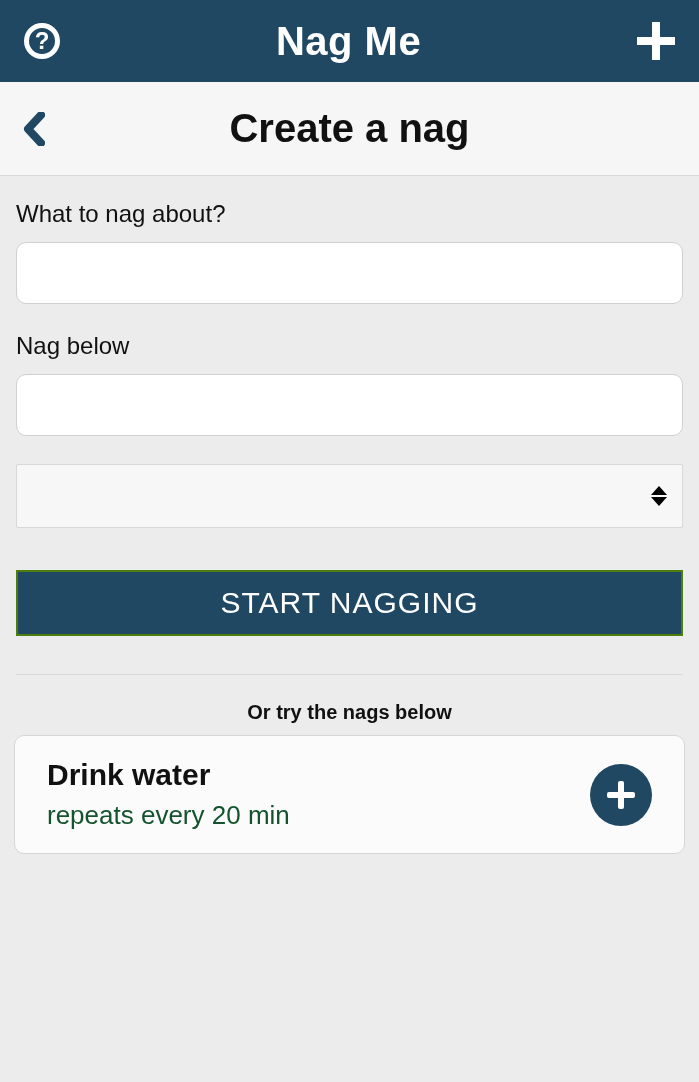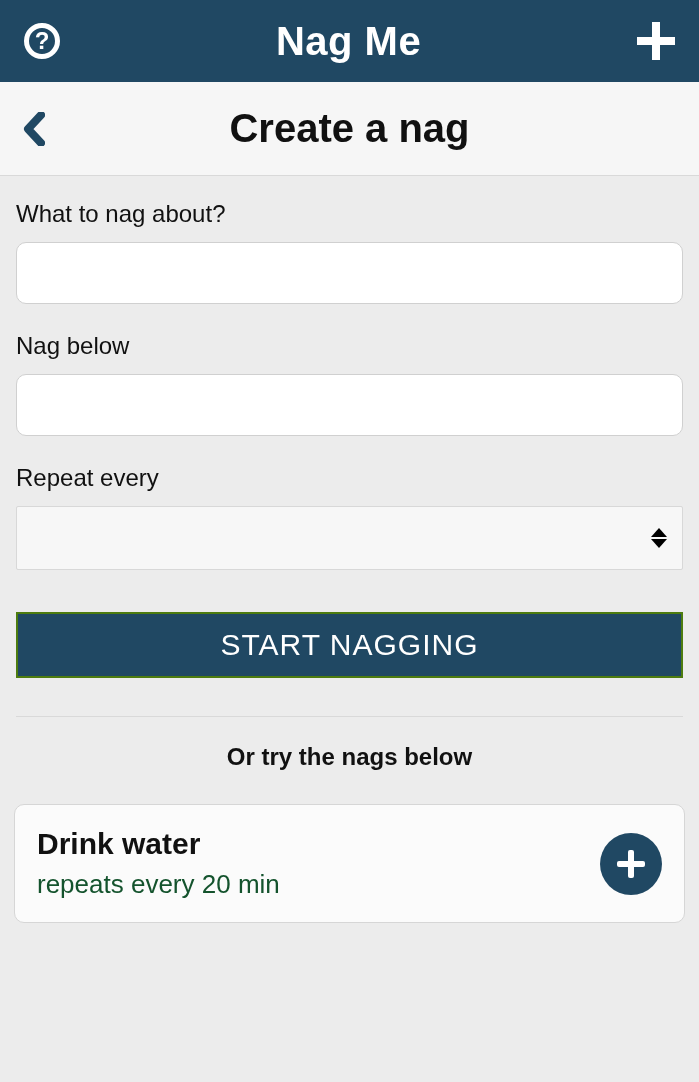--- a/index.html
+++ b/index.html
@@ -119,29 +119,29 @@
     margin-top: 14px;
   }
 
   .divider {
     border-top: 1px solid #d9d9d9;
     margin: 38px 0 26px 0;
   }
   .subtitle {
     text-align: center;
     font-weight: 800;
-    font-size: 24px;
-    margin-bottom: 33px;
+    font-size: 20px;
+    margin-bottom: 11px;
   }
 
   .suggestion-card {
     background: #fbfbfb;
     border: 1px solid #d6d6d6;
     border-radius: 10px;
-    padding: 22px 22px;
+    padding: 22px 32px;
     display: flex;
     align-items: center;
     justify-content: space-between;
     margin: 0 14px;
   }
   .suggestion-card .text-block { }
   .suggestion-card .card-title {
     font-weight: 800;
     font-size: 30px;
     margin-bottom: 8px;
@@ -188,21 +188,20 @@
     <div class="field-label">What to nag about?</div>
     <input type="text" class="text-input" value="" style="">
   </div>
 
   <div class="field-group">
     <div class="field-label">Nag below</div>
     <input type="text" class="text-input" value="" style="">
   </div>
 
   <div class="field-group">
-    <div class="field-label">Repeat every</div>
     <div class="select-wrap">
       <select class="select-input">
         <option></option>
       </select>
       <div class="select-arrows">
         <div class="tri up"></div>
         <div class="tri down"></div>
       </div>
     </div>
   </div>

